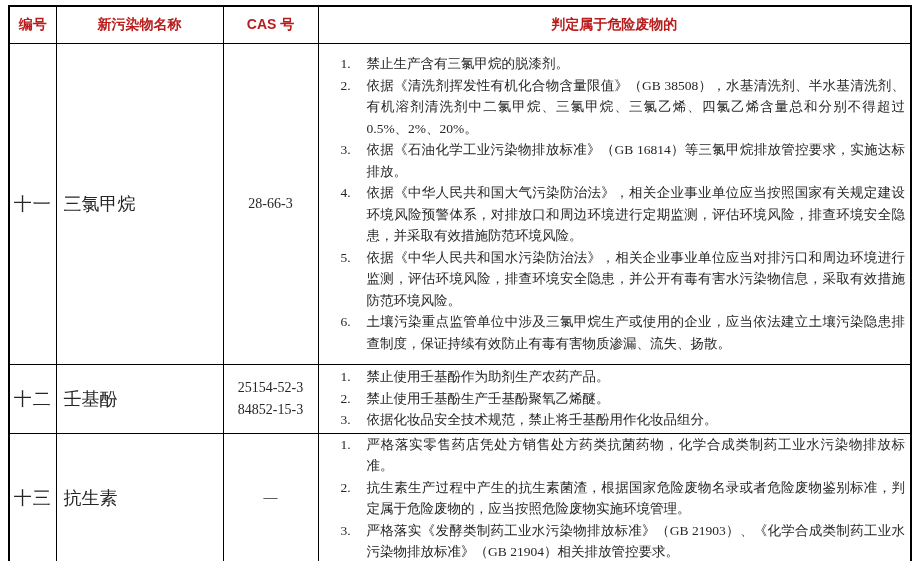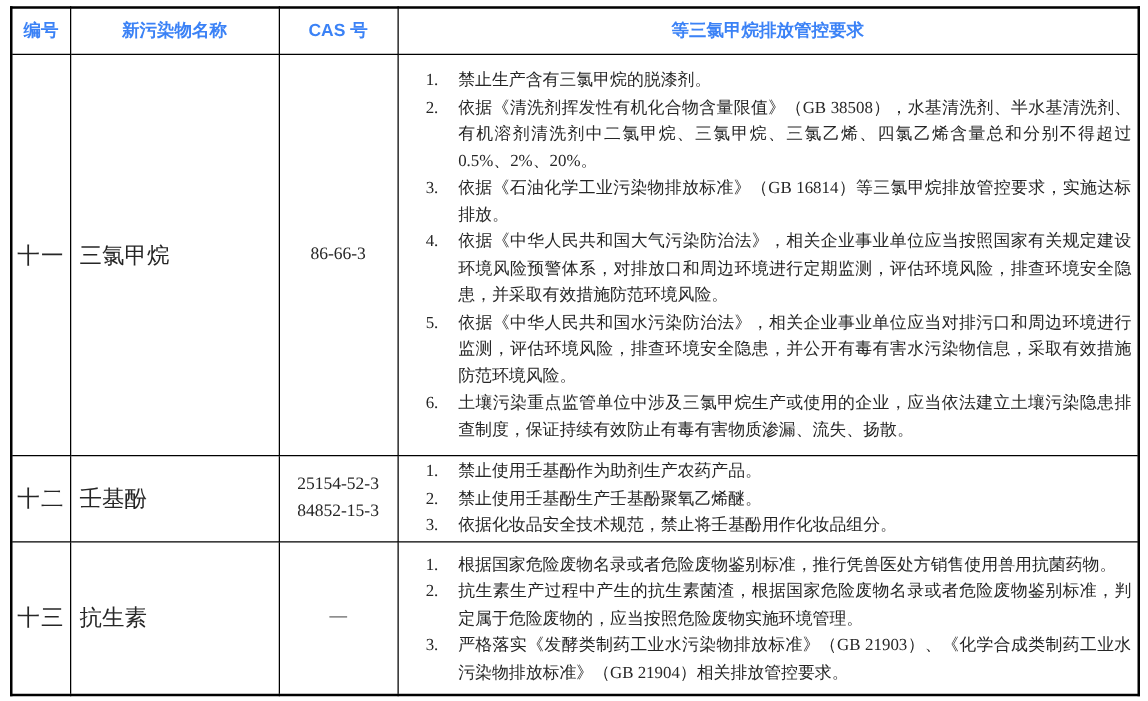--- a/index.html
+++ b/index.html
@@ -24,21 +24,21 @@
     vertical-align:middle;
   }
   .pollutant-table thead tr { height:37px; }
   tr.h-r0 { height:321px; }
   tr.h-r1 { height:69px; }
   tr.h-r2 { height:123px; }
   .pollutant-table th {
     font-family:"Liberation Sans","DejaVu Sans",sans-serif;
     font-weight:600;
     font-size:14px;
-    color:#3b82f6;
+    color:#b91c1c;
     text-align:center;
   }
   td.cell-no {
     text-align:center;
     font-size:18px;
     letter-spacing:1px;
   }
   td.cell-name {
     text-align:left;
     padding-left:7px;
@@ -81,29 +81,29 @@
       <col style="width:47px">
       <col style="width:167px">
       <col style="width:95px">
       <col style="width:593px">
     </colgroup>
     <thead>
       <tr>
         <th>编号</th>
         <th>新污染物名称</th>
         <th>CAS 号</th>
-        <th>等三氯甲烷排放管控要求</th>
+        <th>判定属于危险废物的</th>
       </tr>
     </thead>
     <tbody>
       <tr class="h-r0">
         <td class="cell-no">十一</td>
         <td class="cell-name">三氯甲烷</td>
         <td class="cell-cas">
-          <div class="cas-line">86-66-3</div>
+          <div class="cas-line">28-66-3</div>
         </td>
         <td class="cell-measures">
           <ol>
               <li>禁止生产含有三氯甲烷的脱漆剂。</li>
               <li>依据《清洗剂挥发性有机化合物含量限值》（GB 38508），水基清洗剂、半水基清洗剂、有机溶剂清洗剂中二氯甲烷、三氯甲烷、三氯乙烯、四氯乙烯含量总和分别不得超过 0.5%、2%、20%。</li>
               <li>依据《石油化学工业污染物排放标准》（GB 16814）等三氯甲烷排放管控要求，实施达标排放。</li>
               <li>依据《中华人民共和国大气污染防治法》，相关企业事业单位应当按照国家有关规定建设环境风险预警体系，对排放口和周边环境进行定期监测，评估环境风险，排查环境安全隐患，并采取有效措施防范环境风险。</li>
               <li>依据《中华人民共和国水污染防治法》，相关企业事业单位应当对排污口和周边环境进行监测，评估环境风险，排查环境安全隐患，并公开有毒有害水污染物信息，采取有效措施防范环境风险。</li>
               <li>土壤污染重点监管单位中涉及三氯甲烷生产或使用的企业，应当依法建立土壤污染隐患排查制度，保证持续有效防止有毒有害物质渗漏、流失、扬散。</li>
             </ol>
@@ -125,21 +125,21 @@
         </td>
       </tr>
       <tr class="h-r2">
         <td class="cell-no">十三</td>
         <td class="cell-name">抗生素</td>
         <td class="cell-cas">
           <div class="cas-line">—</div>
         </td>
         <td class="cell-measures">
           <ol>
-              <li>根据国家危险废物名录或者危险废物鉴别标准，推行凭兽医处方销售使用兽用抗菌药物。</li>
+              <li>严格落实零售药店凭处方销售处方药类抗菌药物，化学合成类制药工业水污染物排放标准。</li>
               <li>抗生素生产过程中产生的抗生素菌渣，根据国家危险废物名录或者危险废物鉴别标准，判定属于危险废物的，应当按照危险废物实施环境管理。</li>
               <li>严格落实《发酵类制药工业水污染物排放标准》（GB 21903）、《化学合成类制药工业水污染物排放标准》（GB 21904）相关排放管控要求。</li>
             </ol>
         </td>
       </tr>
     </tbody>
   </table>
 </div>
 
 </body></html>

